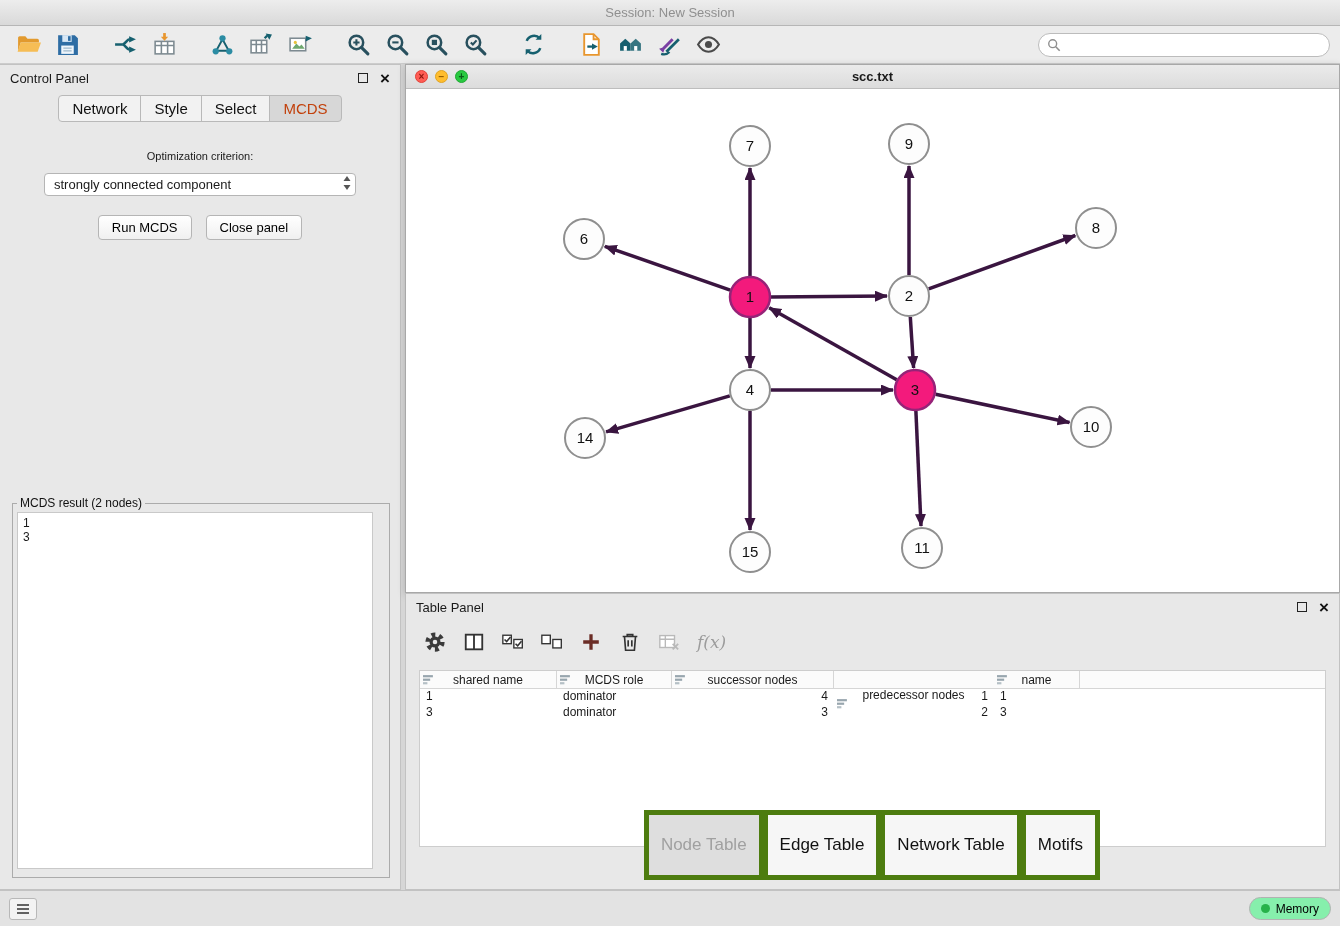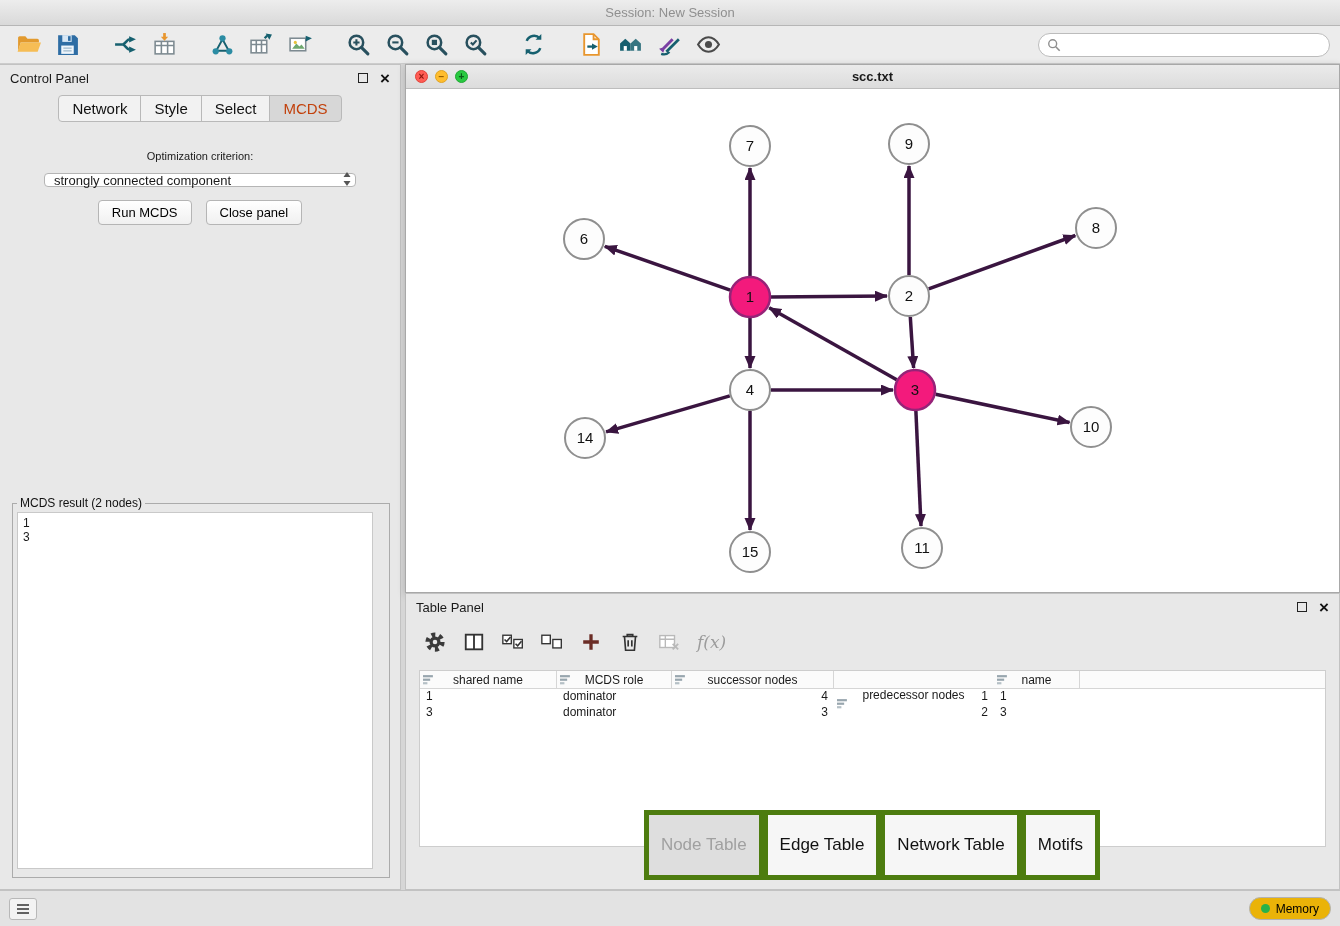--- a/index.html
+++ b/index.html
@@ -18,23 +18,23 @@
   .panel-header{height:26px;display:flex;align-items:center;padding:0 10px;font-size:13px}
   .panel-header .spacer{flex:1}
   .float-btn{width:10px;height:10px;border:1.5px solid #222;margin-right:12px;background:transparent;cursor:pointer}
   .close-btn{font-size:17px;font-weight:bold;line-height:1;background:none;border:none;cursor:pointer;color:#111}
   .cp-tabs{display:flex;justify-content:center;padding:4px 0 8px}
   .cp-tab{font-size:15px;padding:4px 13px;background:#f2f2f2;border:1px solid #b9b9b9;margin-left:-1px;color:#111;cursor:pointer}
   .cp-tab:first-child{border-radius:4px 0 0 4px;margin-left:0}
   .cp-tab:last-child{border-radius:0 4px 4px 0}
   .cp-tab.active{background:#d7d7d7;color:#c2410c}
   .opt-label{text-align:center;font-size:11px;margin-top:20px}
-  .dropdown{width:312px;height:14px;margin:11px auto 0;background:#fff;border:1px solid #b5b5b5;border-radius:4px;display:flex;align-items:center;padding:0 3px 0 9px;font-size:13px;cursor:pointer}
+  .dropdown{width:312px;height:23px;margin:11px auto 0;background:#fff;border:1px solid #b5b5b5;border-radius:4px;display:flex;align-items:center;padding:0 3px 0 9px;font-size:13px;cursor:pointer}
   .dd-arrows{margin-left:auto}
-  .btn-row{display:flex;justify-content:center;gap:14px;margin-top:13px}
+  .btn-row{display:flex;justify-content:center;gap:14px;margin-top:19px}
   .btn{font-size:13px;padding:4px 13px;background:linear-gradient(#ffffff,#f0f0f0);border:1px solid #b5b5b5;border-radius:4px;cursor:pointer}
   .result-box{position:absolute;left:12px;top:431px;width:378px;height:382px;border:1px solid #ababab;background:#e8e8e8}
   .result-box legend{font-size:12px;margin-left:4px;padding:0 3px;color:#111}
   .result-area{position:absolute;left:4px;top:2px;right:16px;bottom:8px;background:#fff;border:1px solid #c9c9c9;font-size:12px;padding:3px 5px;white-space:pre-line;overflow:hidden}
 
   
   .network-window{position:absolute;left:405px;top:64px;width:935px;height:529px;background:#fff;border:1px solid #a8a8a8;box-shadow:0 2px 8px rgba(0,0,0,.18)}
   .net-titlebar{height:24px;background:linear-gradient(#ebebeb,#dcdcdc);border-bottom:1px solid #bdbdbd;position:relative;display:flex;align-items:center;justify-content:center;font-size:13px;font-weight:bold}
   .traffic{position:absolute;left:9px;top:5px;display:flex;gap:7px}
   .light{width:13px;height:13px;border-radius:50%;display:flex;align-items:center;justify-content:center;font-size:10px;font-weight:bold;cursor:pointer;line-height:1}
@@ -57,21 +57,21 @@
   .hicon svg{width:11px;height:11px}
   .tr{display:flex;height:16px;font-size:12px;cursor:default}
   .td{padding:0 6px;overflow:hidden;white-space:nowrap;flex:none}
   .table-tabs{position:absolute;left:0;right:0;bottom:9px;display:flex;justify-content:center}
   .tbl-tab{font-size:17px;padding:20px 12px;background:#f6f6f6;border:5px solid #4d7c0f;margin-left:-1px;cursor:pointer;color:#111}
   .tbl-tab.active{background:#dedede;color:#a0a0a0}
 
   
   .statusbar{position:absolute;left:0;bottom:0;width:1340px;height:36px;background:#e3e3e3;border-top:1px solid #c2c2c2;display:flex;align-items:center;padding:0 9px}
   .menu-btn{width:28px;height:22px;border:1px solid #b8b8b8;border-radius:3px;background:#f3f3f3;display:flex;align-items:center;justify-content:center;cursor:pointer}
-  .memory-btn{margin-left:auto;height:23px;border:1px solid #b2b2b2;border-radius:12px;background:#eab308;display:flex;align-items:center;gap:6px;padding:0 11px;font-size:12px;cursor:pointer}
+  .memory-btn{margin-left:auto;height:23px;border:1px solid #b2b2b2;border-radius:12px;background:#86efac;display:flex;align-items:center;gap:6px;padding:0 11px;font-size:12px;cursor:pointer}
   .mem-dot{width:9px;height:9px;border-radius:50%;background:#27b24a}
 </style>
 </head>
 <body>
 
 <div class="titlebar">
   <span>Session: New Session</span>
 </div>
 
 <div class="toolbar">

